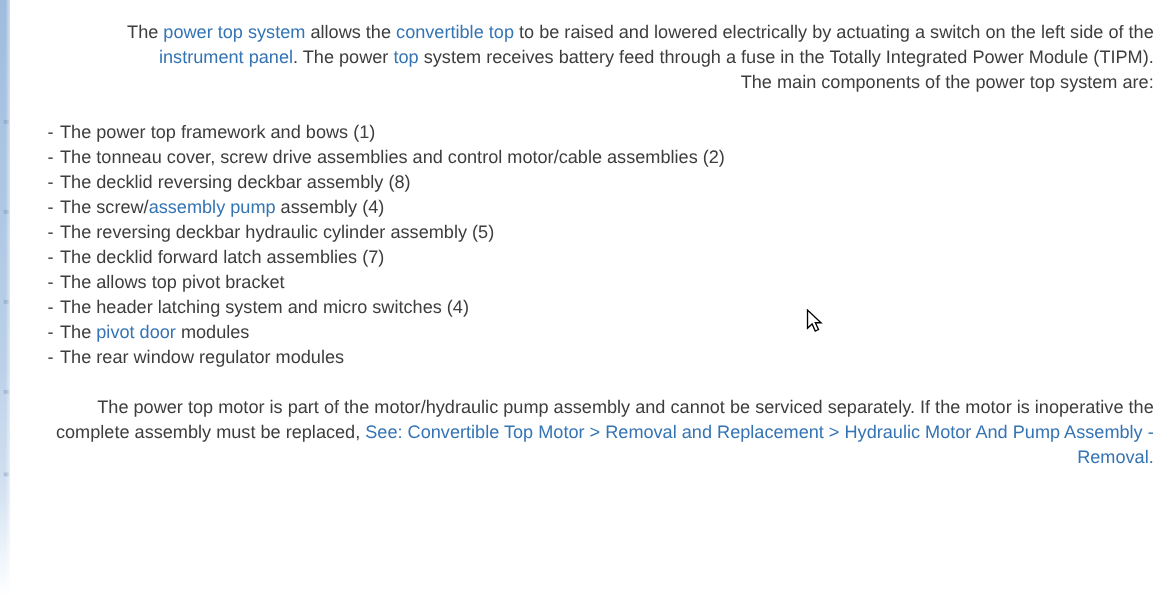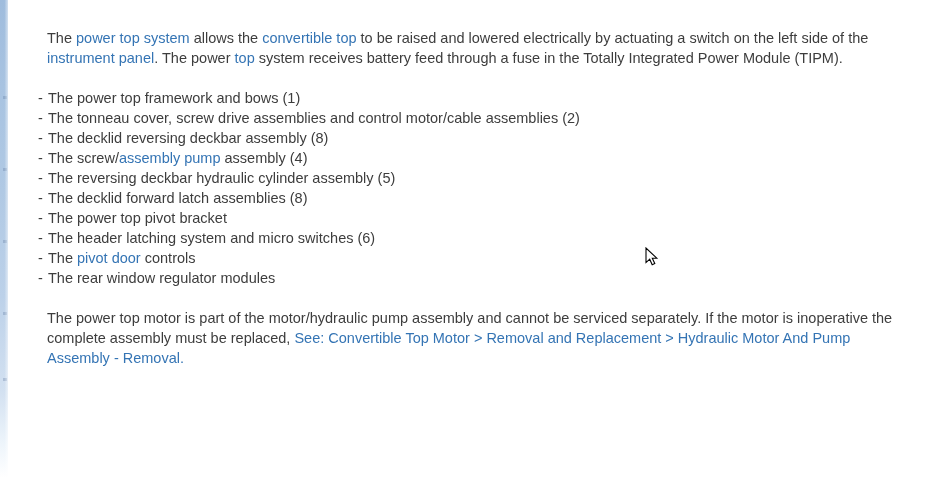--- a/index.html
+++ b/index.html
@@ -35,21 +35,21 @@
   }
   .content {
     position: absolute;
     left: 35px;
     top: 16px;
     width: 888px;
     font-size: 14.5px;
     line-height: 20px;
     color: #3d3d3d;
   }
-  .content p { margin: 12px; }
+  .content p { margin: 0; text-align: right; }
   .p1 { margin-bottom: 22px; }
   .p2 { margin-bottom: 19px; }
   .p3 { margin-bottom: 0; }
   .component-list {
     list-style: none;
     margin: 20px 0 20px 0;
     padding: 0;
   }
   .list-row { display: flex; }
   .bullet {
@@ -74,20 +74,21 @@
 <div class="edge-strip">
   <span class="edge-notch" style="top: 96px;"></span>
   <span class="edge-notch" style="top: 168px;"></span>
   <span class="edge-notch" style="top: 240px;"></span>
   <span class="edge-notch" style="top: 312px;"></span>
   <span class="edge-notch" style="top: 378px;"></span>
 </div>
 
 <main class="content">
   <p class="p1"><span class="plain">The </span><span class="link">power top system</span><span class="plain"> allows the </span><span class="link">convertible top</span><span class="plain"> to be raised and lowered electrically by actuating a switch on the left side of the </span><span class="link">instrument panel</span><span class="plain">. The power </span><span class="link">top</span><span class="plain"> system receives battery feed through a fuse in the Totally Integrated Power Module (TIPM).</span></p>
+  <p class="p3"><span class="plain">The main components of the power top system are:</span></p>
 
   <ul class="component-list">
     <li class="list-row">
       <span class="bullet">-</span>
       <span class="item-text"><span class="plain">The power top framework and bows (1)</span></span>
     </li>
     <li class="list-row">
       <span class="bullet">-</span>
       <span class="item-text"><span class="plain">The tonneau cover, screw drive assemblies and control motor/cable assemblies (2)</span></span>
     </li>
@@ -98,33 +99,33 @@
     <li class="list-row">
       <span class="bullet">-</span>
       <span class="item-text"><span class="plain">The screw/</span><span class="link">assembly pump</span><span class="plain"> assembly (4)</span></span>
     </li>
     <li class="list-row">
       <span class="bullet">-</span>
       <span class="item-text"><span class="plain">The reversing deckbar hydraulic cylinder assembly (5)</span></span>
     </li>
     <li class="list-row">
       <span class="bullet">-</span>
-      <span class="item-text"><span class="plain">The decklid forward latch assemblies (8)</span></span>
+      <span class="item-text"><span class="plain">The decklid forward latch assemblies (7)</span></span>
     </li>
     <li class="list-row">
       <span class="bullet">-</span>
-      <span class="item-text"><span class="plain">The power top pivot bracket</span></span>
+      <span class="item-text"><span class="plain">The allows top pivot bracket</span></span>
     </li>
     <li class="list-row">
       <span class="bullet">-</span>
-      <span class="item-text"><span class="plain">The header latching system and micro switches (6)</span></span>
+      <span class="item-text"><span class="plain">The header latching system and micro switches (4)</span></span>
     </li>
     <li class="list-row">
       <span class="bullet">-</span>
-      <span class="item-text"><span class="plain">The </span><span class="link">pivot door</span><span class="plain"> controls</span></span>
+      <span class="item-text"><span class="plain">The </span><span class="link">pivot door</span><span class="plain"> modules</span></span>
     </li>
     <li class="list-row">
       <span class="bullet">-</span>
       <span class="item-text"><span class="plain">The rear window regulator modules</span></span>
     </li>
   </ul>
 
   <p class="p4"><span class="plain">The power top motor is part of the motor/hydraulic pump assembly and cannot be serviced separately. If the motor is inoperative the complete assembly must be replaced, </span><span class="link">See: Convertible Top Motor &gt; Removal and Replacement &gt; Hydraulic Motor And Pump Assembly - Removal.</span></p>
 </main>
 

